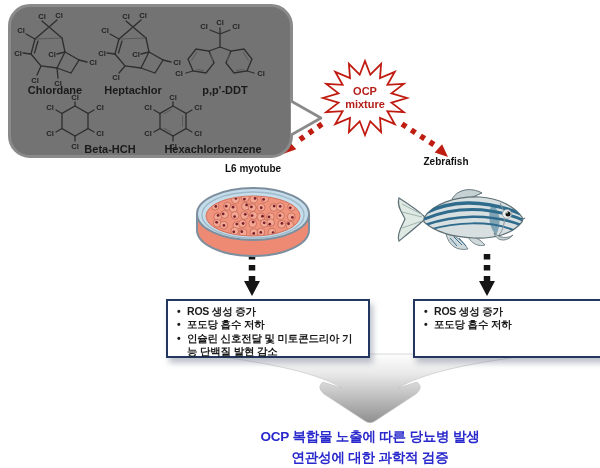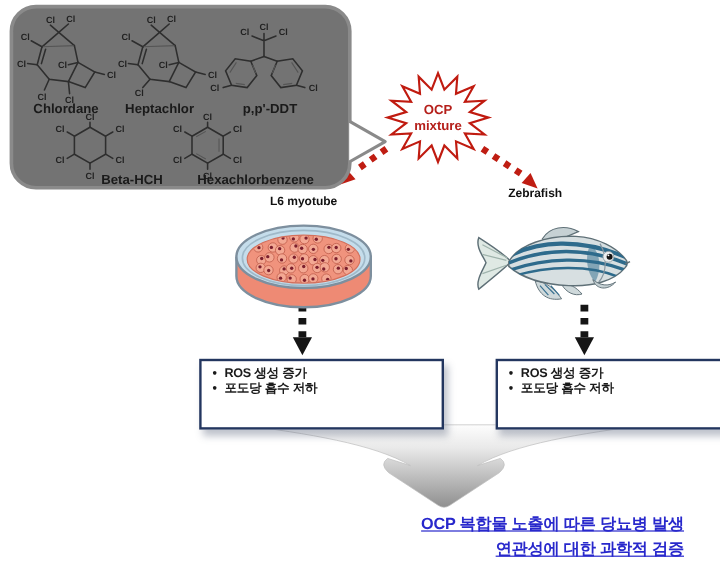--- a/index.html
+++ b/index.html
@@ -43,22 +43,22 @@
   .result-box li{
     position:relative;padding-left:13px;
     font-size:10.5px;font-weight:bold;color:#1a1a1a;line-height:1.28;
     letter-spacing:-0.2px;
   }
   .result-box li::before{
     content:"\2022";position:absolute;left:3px;top:0;color:#1a1a1a;
   }
   
   .conclusion-line{
-    left:170px;width:400px;text-align:right;
-    font-size:13.5px;font-weight:bold;color:#2828cc;z-index:2;letter-spacing:-0.2px;text-decoration:underline;
+    left:170px;width:400px;text-align:center;
+    font-size:13.5px;font-weight:bold;color:#2828cc;z-index:2;letter-spacing:-0.2px;
   }
   #conclusion-line1{top:428px;}
   #conclusion-line2{top:449px;}
   
   #connector-layer{left:0;top:0;z-index:1;}
   #callout-svg{left:283px;top:95px;z-index:3;}
 </style>
 </head>
 <body>
 
@@ -307,20 +307,21 @@
   <circle cx="113" cy="30" r="4.5" fill="#eceff0" stroke="#98a4aa" stroke-width="0.8"></circle>
   <circle cx="114" cy="30" r="2.5" fill="#141414"></circle>
   <circle cx="113" cy="28.8" r="0.8" fill="#ffffff"></circle>
   <path d="M127,36 L131,34" stroke="#5f7077" stroke-width="1.2"></path>
 </svg>
 
 <div id="result-box-left" class="abs result-box">
   <ul>
     <li>ROS 생성 증가</li>
     <li>포도당 흡수 저하</li>
+    <li>인슐린 신호전달 및 미토콘드리아 기능 단백질 발현 감소</li>
   </ul>
 </div>
 <div id="result-box-right" class="abs result-box">
   <ul>
     <li>ROS 생성 증가</li>
     <li>포도당 흡수 저하</li>
   </ul>
 </div>
 
 <div id="conclusion-line1" class="abs conclusion-line">OCP 복합물 노출에 따른 당뇨병 발생</div>

